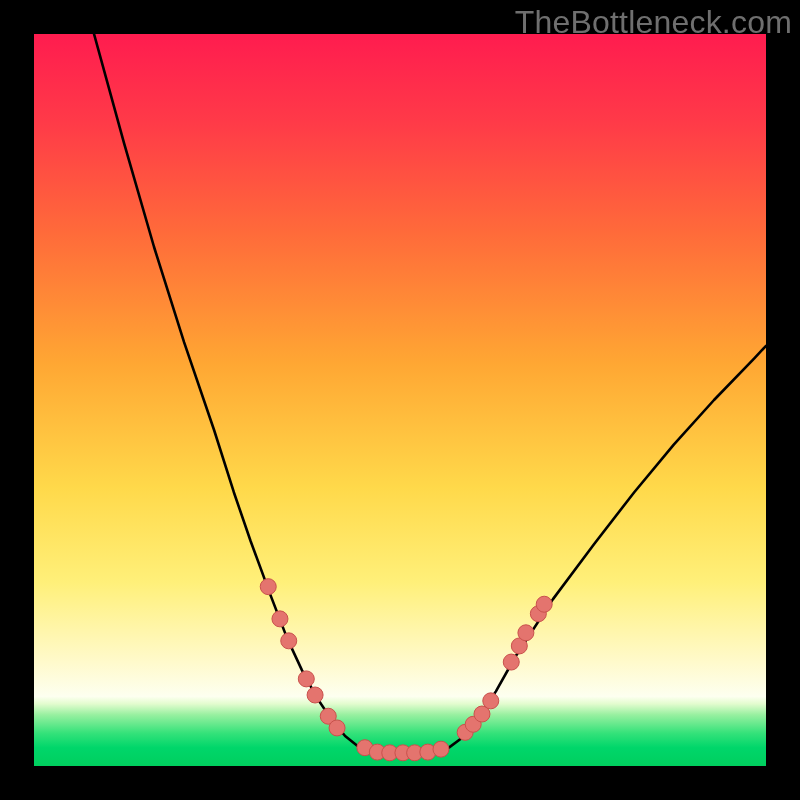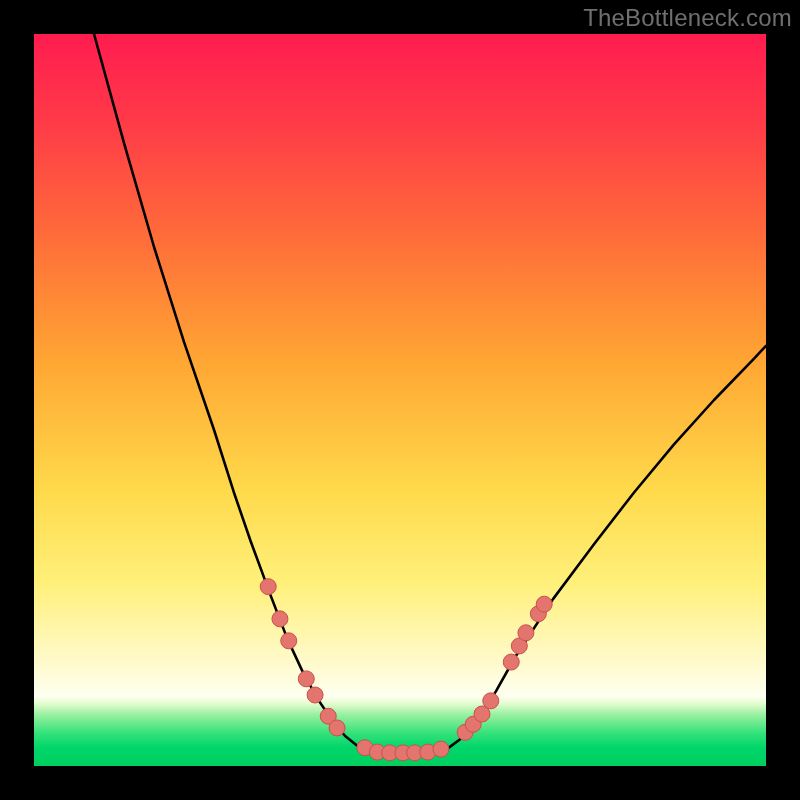--- a/index.html
+++ b/index.html
@@ -48,21 +48,21 @@
     left: 0;
     top: 0;
     width: 732px;
     height: 732px;
   }
   .watermark {
     position: absolute;
     top: 4px;
     right: 8px;
     color: #6f6f6f;
-    font-size: 24px;
+    font-size: 32px;
     font-weight: 500;
     letter-spacing: 0.2px;
     user-select: none;
   }
 </style>
 </head>
 <body>
 
 <div class="frame">
   <div class="plot">

